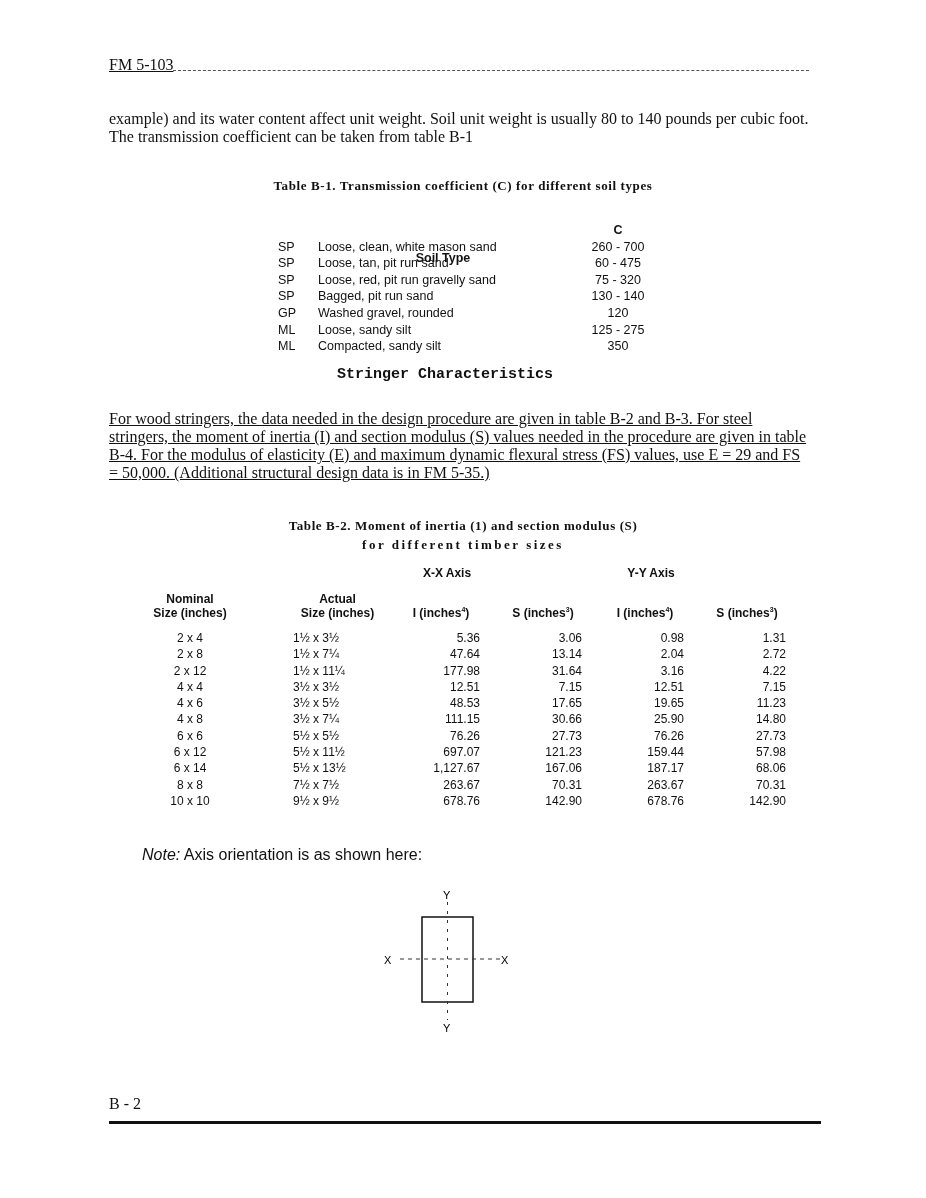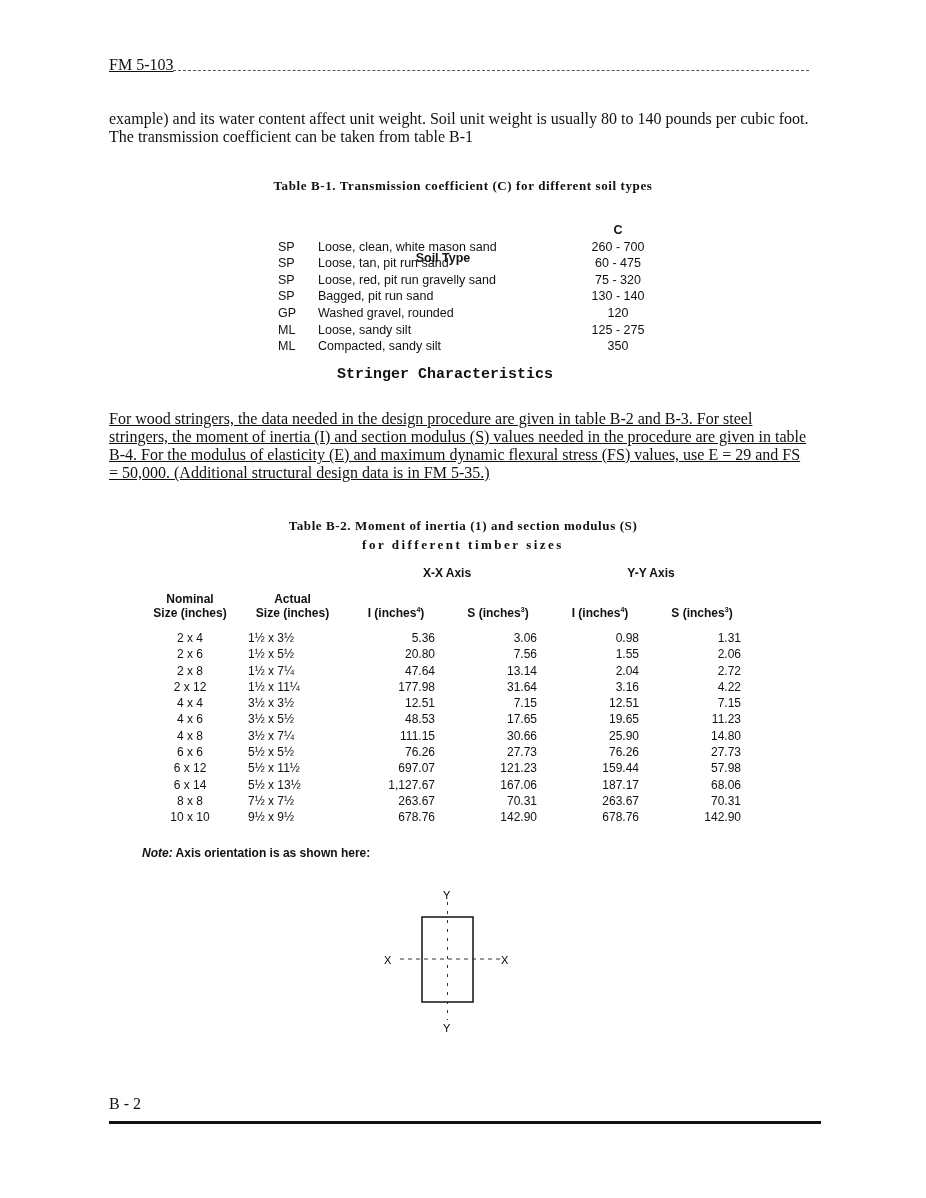--- a/index.html
+++ b/index.html
@@ -27,30 +27,30 @@
   .t1-c { width: 100px; text-align: center; }
   .t1-head { font-weight: bold; }
 
   .section-head { position: absolute; left: 0; width: 890px; text-align: center; top: 366px; font-size: 15px; font-weight: bold; }
 
   .t2 { position: absolute; left: 140px; top: 566px; font-size: 12px; }
   .t2-group { display: flex; height: 18px; font-weight: bold; }
   .t2-head { display: flex; font-weight: bold; height: 36px; align-items: flex-end; }
   .t2-row { display: flex; height: 16.3px; line-height: 16.3px; }
   .c-nom { width: 100px; text-align: center; }
-  .c-act { width: 105px; text-align: left; padding-left: 8px; box-sizing: border-box; }
+  .c-act { width: 105px; text-align: left; padding-left: 8px; box-sizing: border-box; margin-left: 45px; }
   .c-num { width: 102px; text-align: right; padding-right: 12px; box-sizing: border-box; }
   .t2-head .c-num { text-align: center; padding-right: 0; }
   .t2-head .c-act { text-align: center; padding-left: 0; }
   .grp-blank { width: 205px; }
   .grp { width: 204px; text-align: center; }
   .t2-rows { margin-top: 10px; }
   sup { font-size: 7px; vertical-align: super; }
 
-  .note { position: absolute; left: 142px; top: 846px; font-size: 12px; font-weight: bold; }
+  .note { position: absolute; left: 142px; top: 846px; font-size: 16px; }
   .note em { font-style: italic; }
 
   .diagram { position: absolute; left: 370px; top: 880px; width: 160px; height: 160px; }
 
   .bottom-rule { position: absolute; left: 109px; top: 1121px; width: 712px; height: 3px; background: #111; }
   .folio { position: absolute; left: 109px; top: 1095px; font-size: 16px; }
 </style>
 </head>
 <body>
 
@@ -140,28 +140,20 @@
   <div class="t2-rows" id="t2-body">
       <div class="t2-row">
         <span class="c-nom">2 x 4</span>
         <span class="c-act">1½ x 3½</span>
         <span class="c-num">5.36</span>
         <span class="c-num">3.06</span>
         <span class="c-num">0.98</span>
         <span class="c-num">1.31</span>
       </div>
       <div class="t2-row">
-        <span class="c-nom">2 x 6</span>
-        <span class="c-act">1½ x 5½</span>
-        <span class="c-num">20.80</span>
-        <span class="c-num">7.56</span>
-        <span class="c-num">1.55</span>
-        <span class="c-num">2.06</span>
-      </div>
-      <div class="t2-row">
         <span class="c-nom">2 x 8</span>
         <span class="c-act">1½ x 7¼</span>
         <span class="c-num">47.64</span>
         <span class="c-num">13.14</span>
         <span class="c-num">2.04</span>
         <span class="c-num">2.72</span>
       </div>
       <div class="t2-row">
         <span class="c-nom">2 x 12</span>
         <span class="c-act">1½ x 11¼</span>

